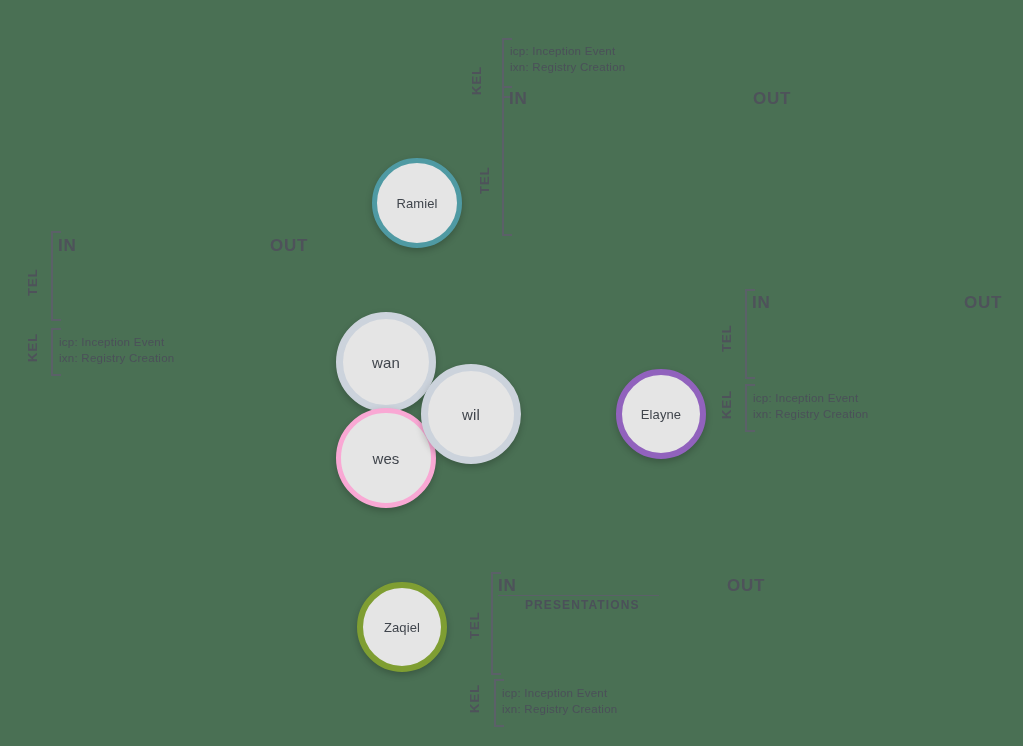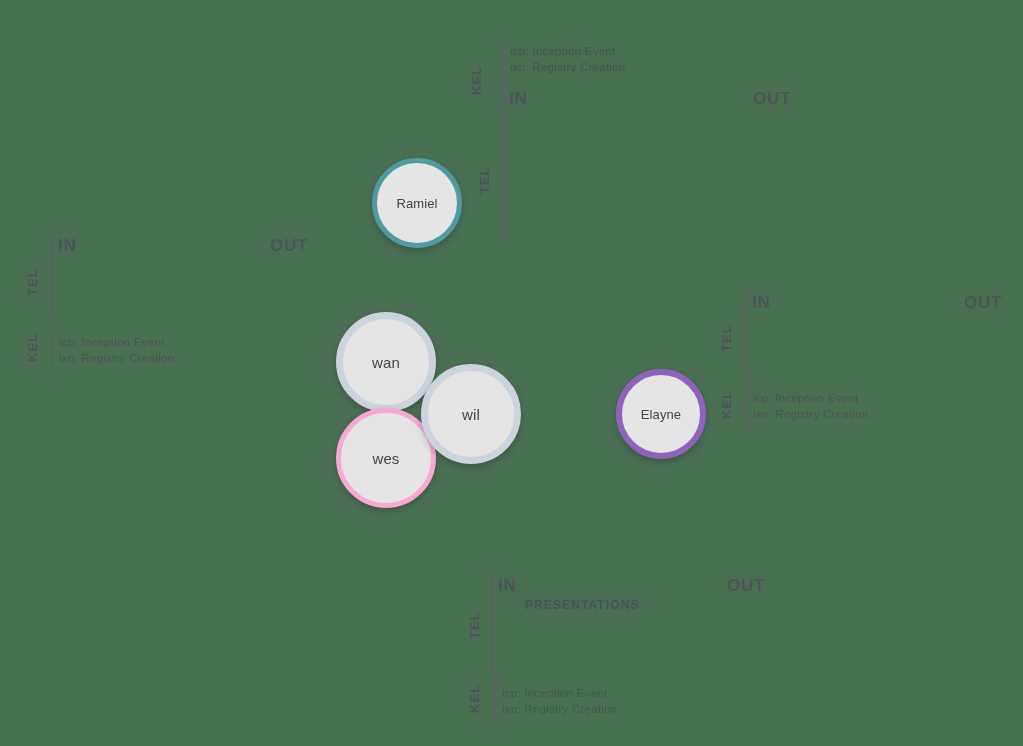--- a/index.html
+++ b/index.html
@@ -189,14 +189,17 @@
 
   <div class="node" style="left:372px; top:158px; width:90px; height:90px; border:5px solid #4f9aa3;">
     <span class="node-label">Ramiel</span>
   </div>
 
 
   <div class="node" style="left:616px; top:369px; width:90px; height:90px; border:6px solid #9162bd;">
     <span class="node-label">Elayne</span>
   </div>
 
+  <div class="node" style="left:357px; top:582px; width:90px; height:90px; border:6px solid #7f9e32;">
+    <span class="node-label">Zaqiel</span>
+  </div>
 
 </div>
 
 </body></html>

